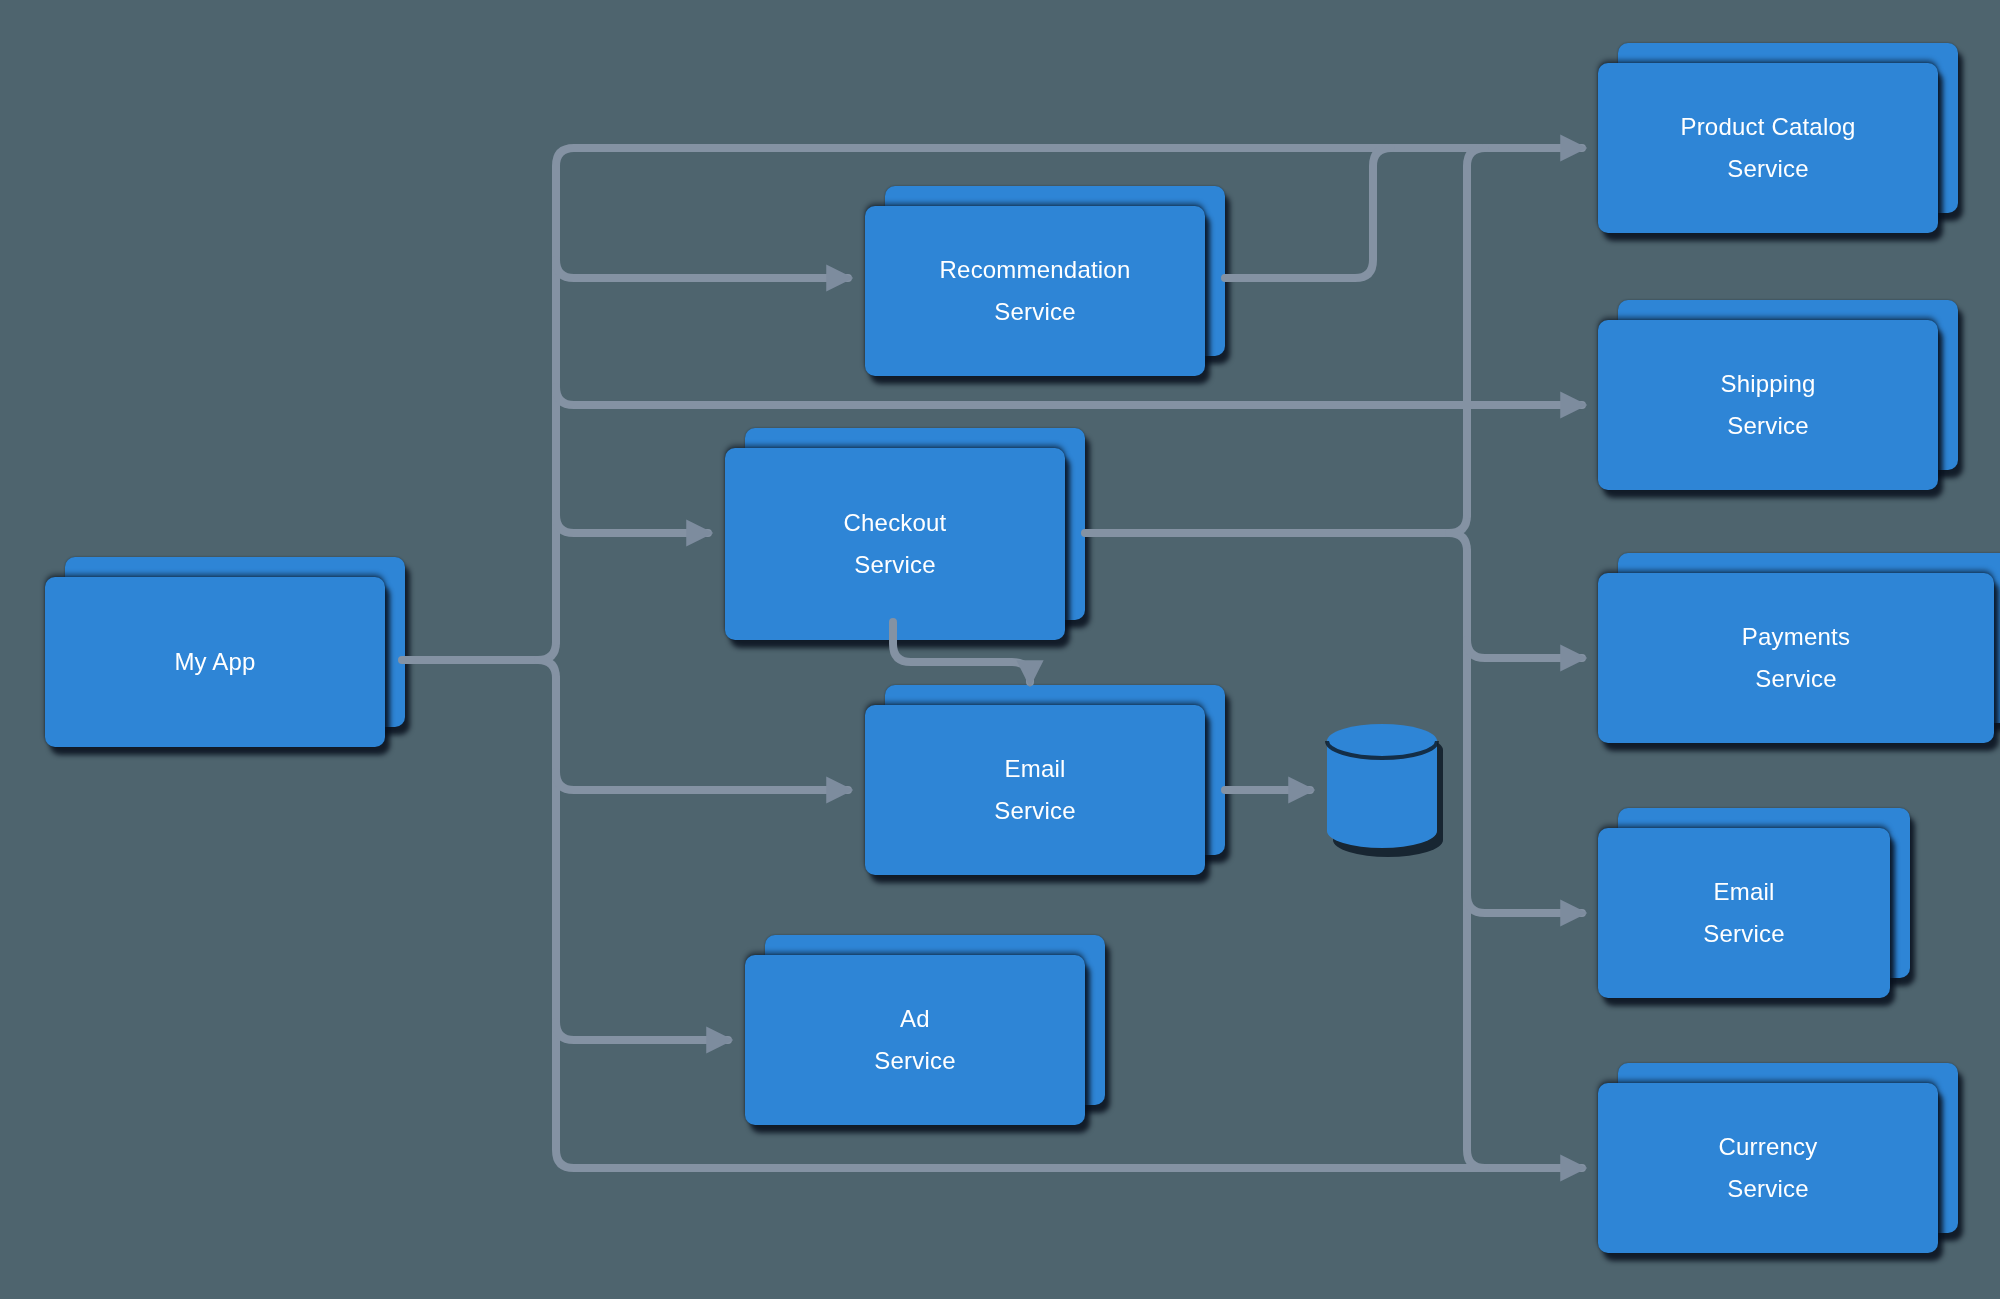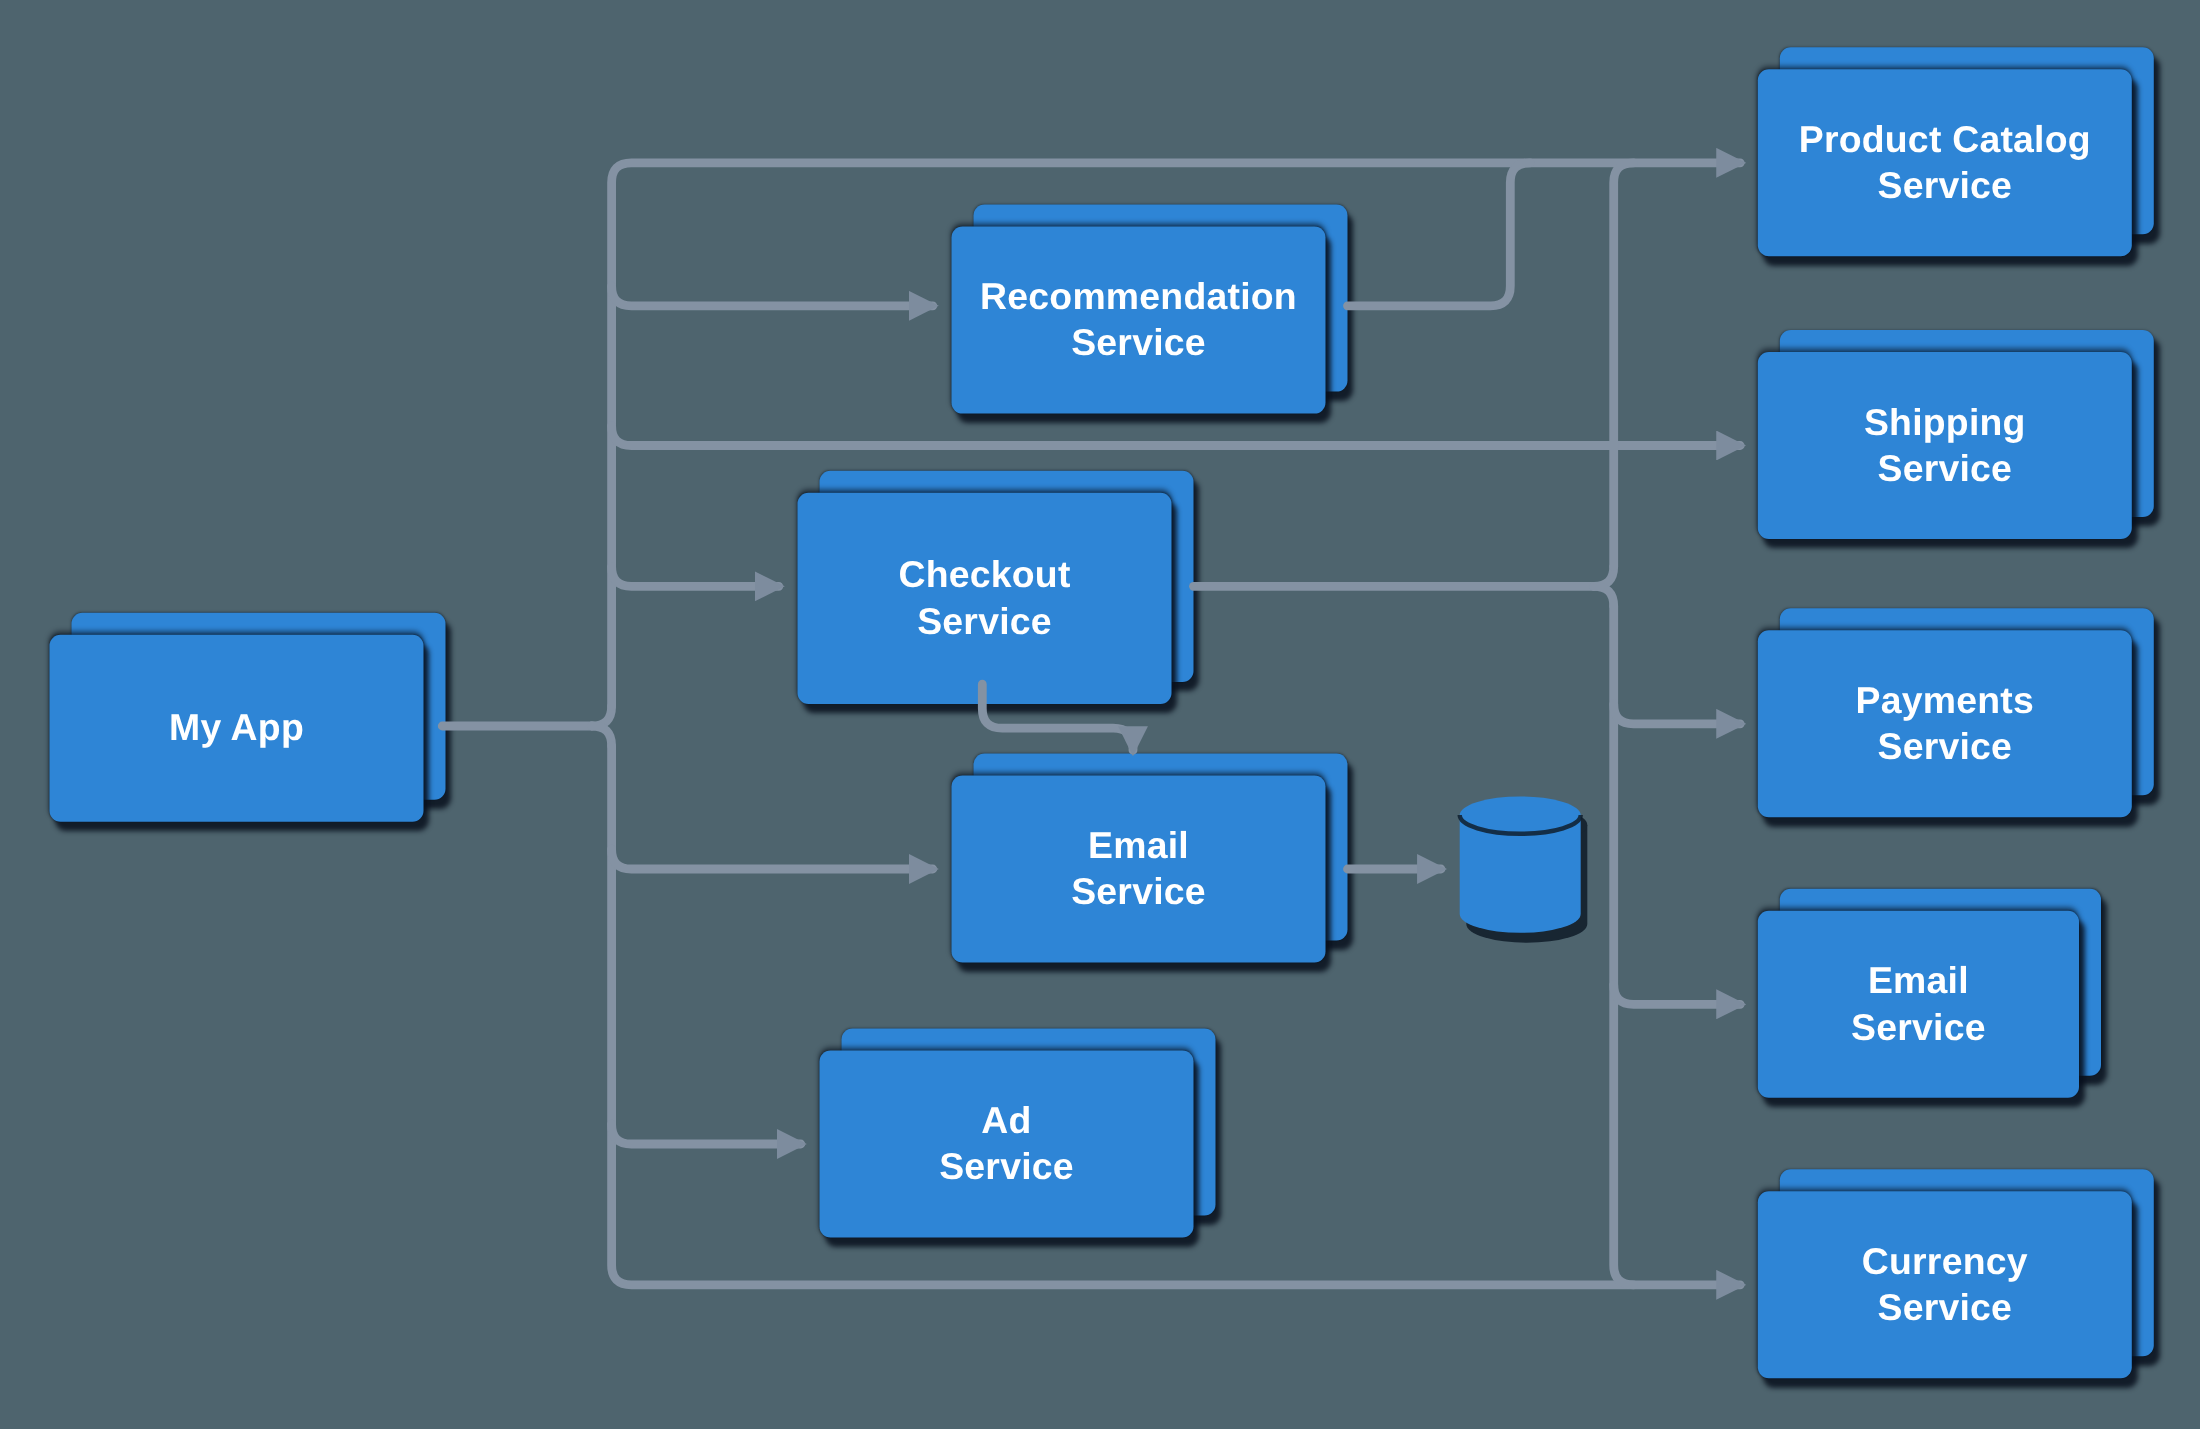--- a/index.html
+++ b/index.html
@@ -42,21 +42,21 @@
   .card.front{
     z-index:2;
     box-shadow:5px 8px 5px var(--shadow),
                0 -3px 5px rgba(8,17,29,0.55),
                0 0 2px rgba(8,17,29,0.5);
   }
   .label{
     position:absolute;left:0;top:0;width:100%;height:100%;
     z-index:3;
     display:flex;flex-direction:column;align-items:center;justify-content:center;
-    color:var(--text);font-size:34px;font-weight:bold;line-height:42px;
+    color:var(--text);font-size:24px;font-weight:normal;line-height:42px;
     text-align:center;letter-spacing:0.2px;border-radius:23px;
   }
   .cyl-fill{fill:var(--blue);}
   .cyl-rim{stroke:#0f1e2e;stroke-width:4;fill:none;opacity:0.85;}
 </style>
 </head>
 <body>
 
 <div class="stage">
 
@@ -161,21 +161,21 @@
 
   <div class="node" style="left:1598px;top:320px;width:340px;height:170px">
     <div class="card back"></div>
     <div class="card front"></div>
     <div class="label">
       <span>Shipping</span>
       <span>Service</span>
     </div>
   </div>
 
-  <div class="node" style="left:1598px;top:573px;width:340px;height:170px">
+  <div class="node" style="left:1598px;top:573px;width:396px;height:170px">
     <div class="card back"></div>
     <div class="card front"></div>
     <div class="label">
       <span>Payments</span>
       <span>Service</span>
     </div>
   </div>
 
   <div class="node" style="left:1598px;top:828px;width:292px;height:170px">
     <div class="card back"></div>

